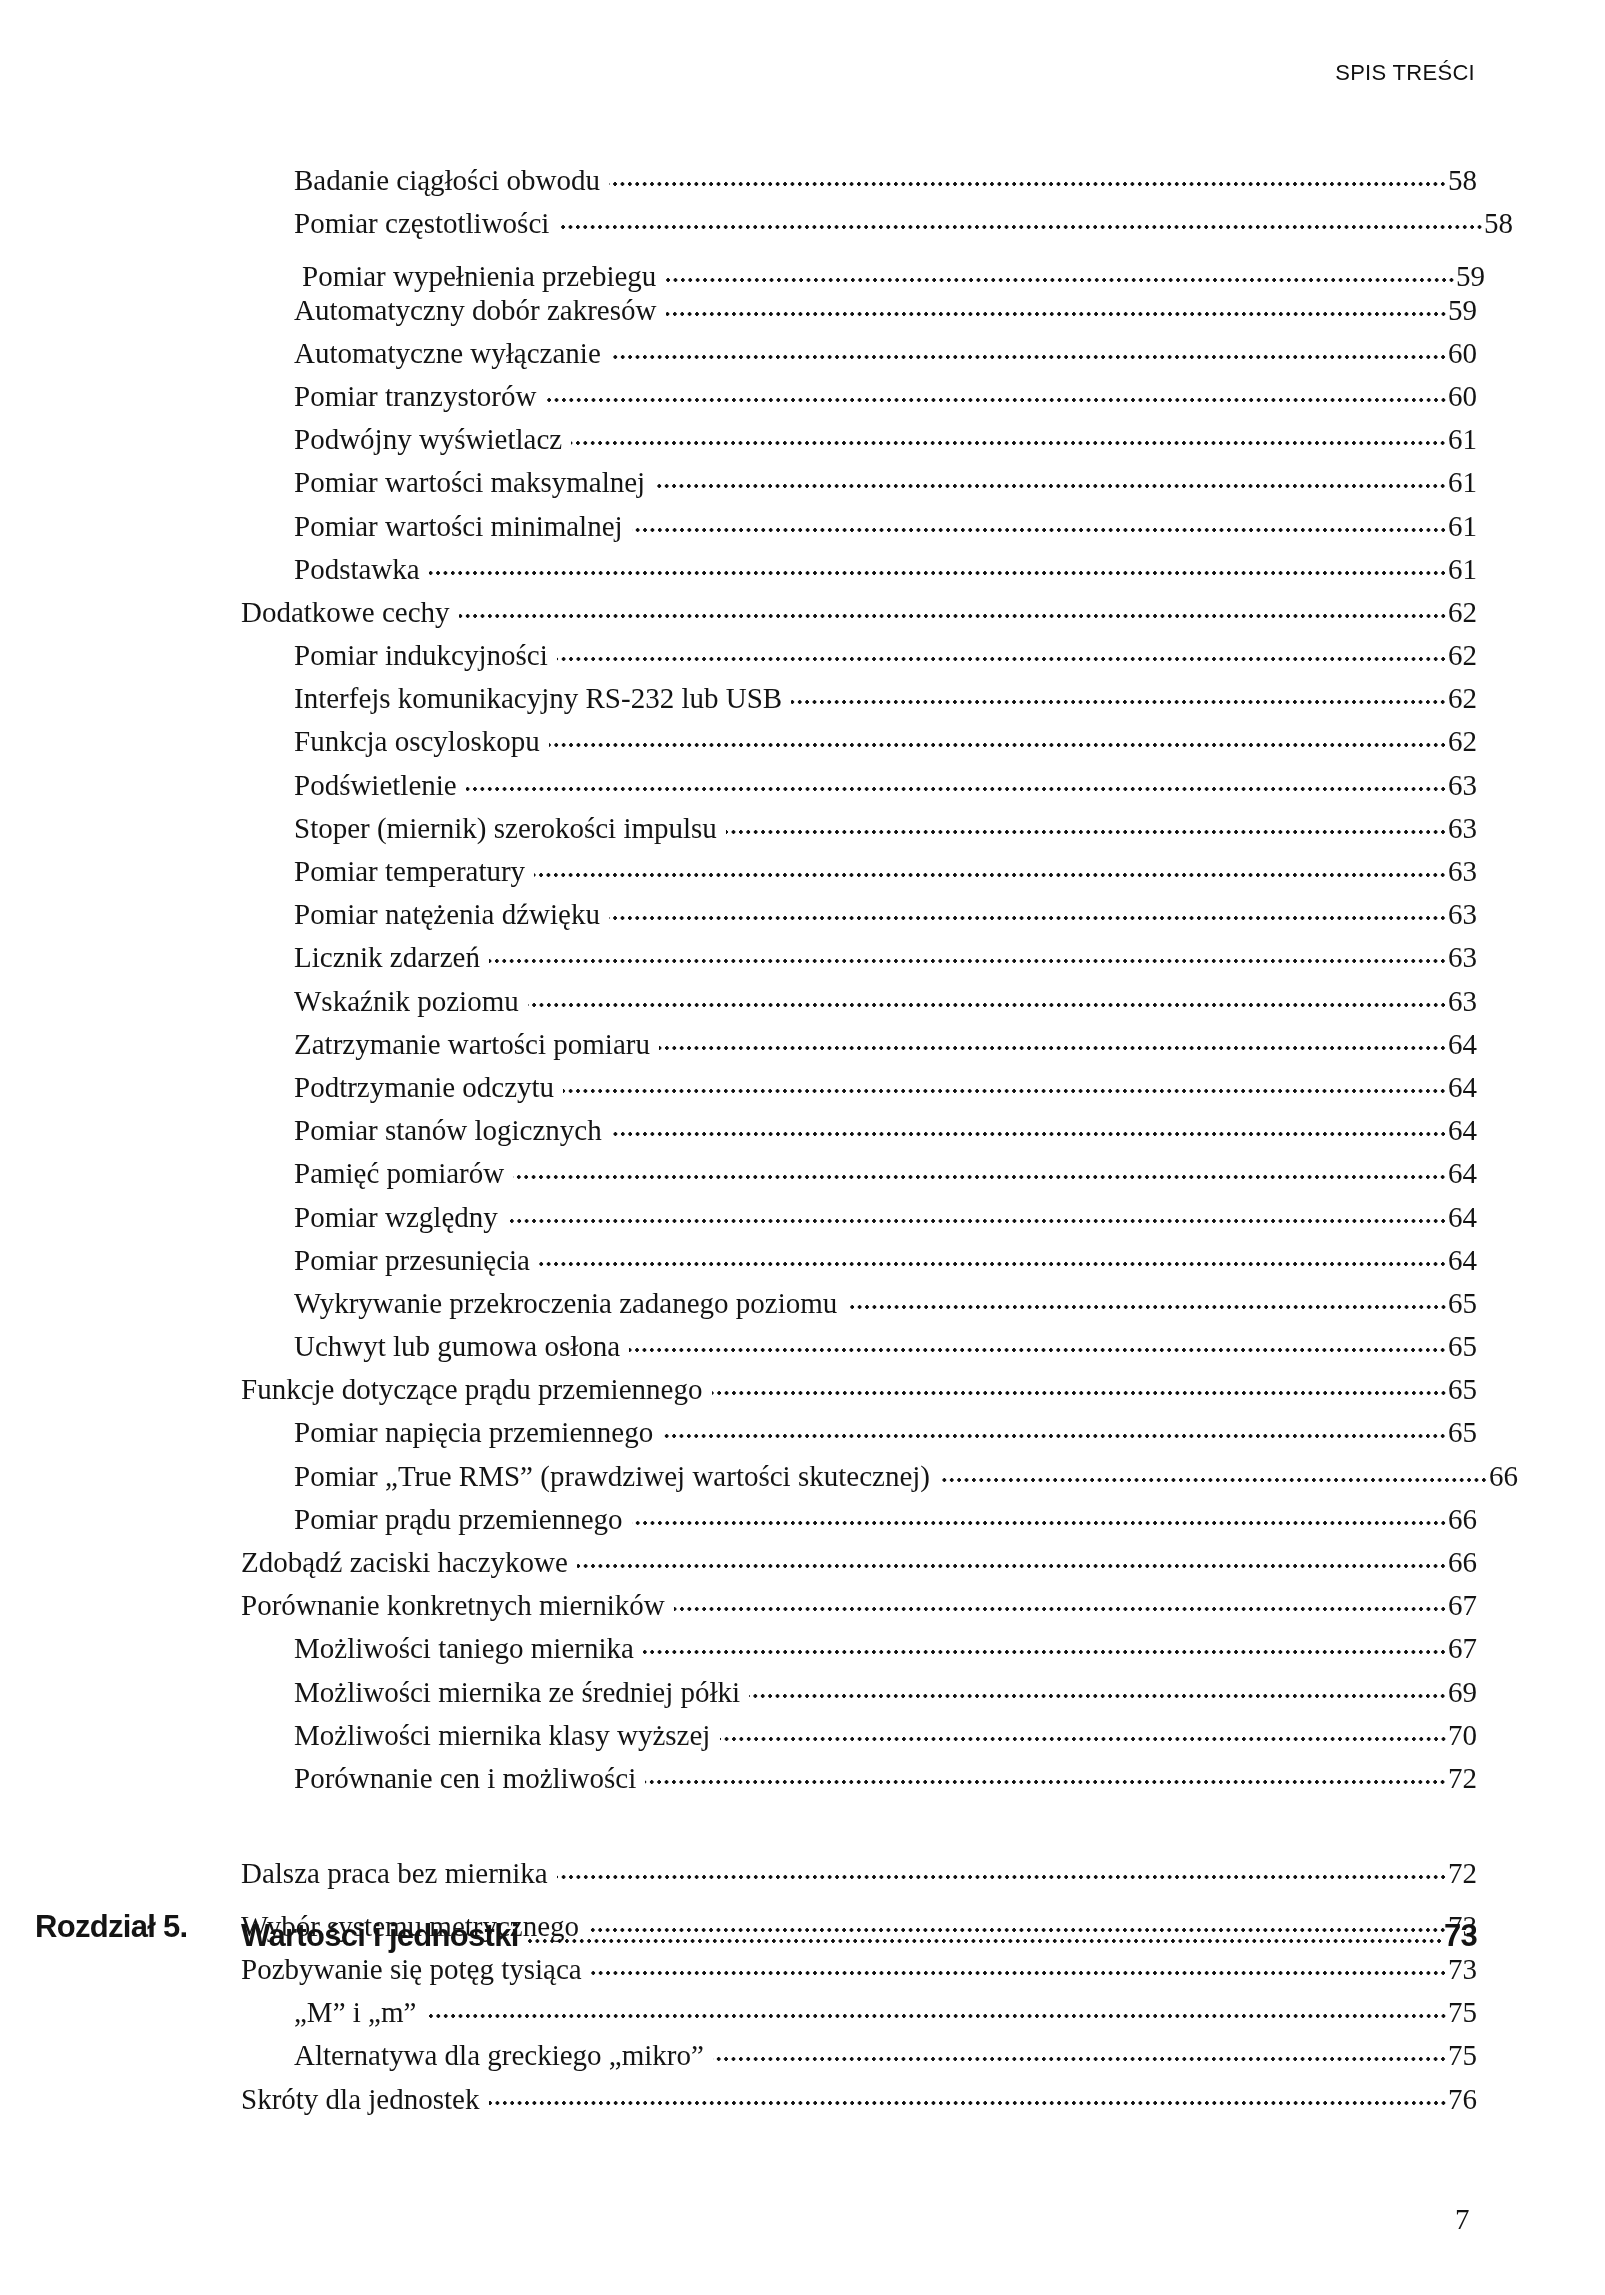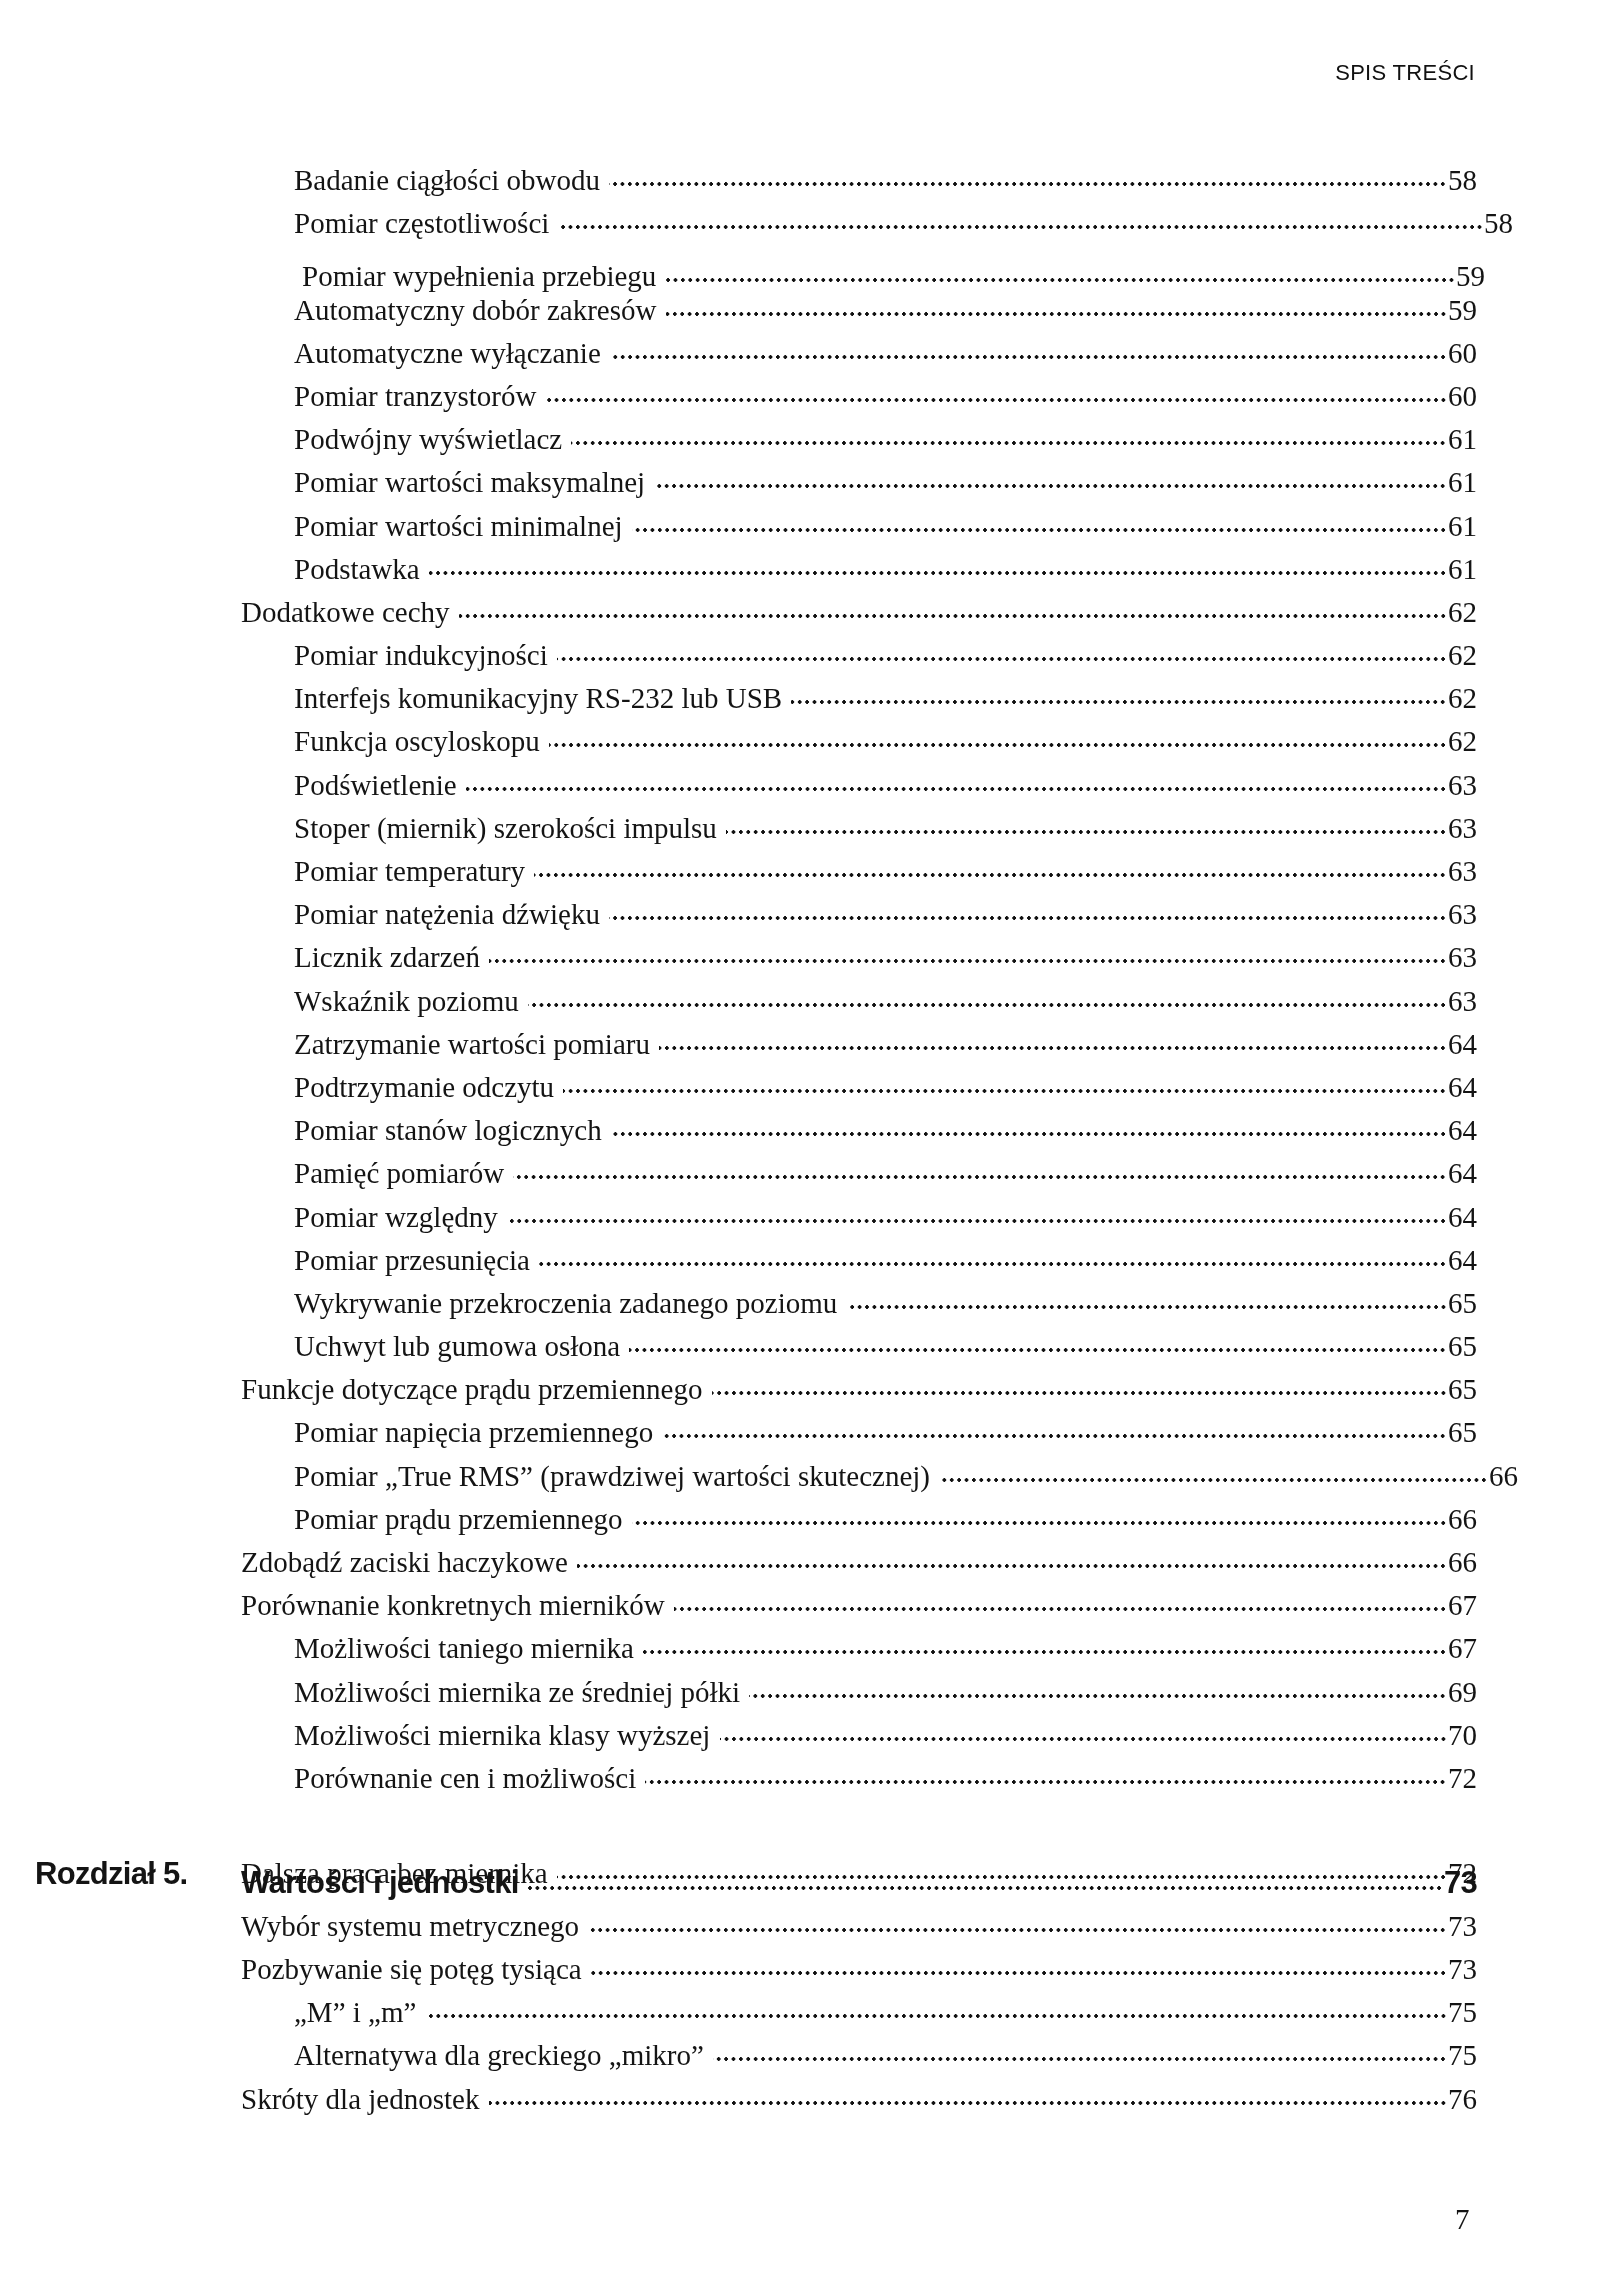--- a/index.html
+++ b/index.html
@@ -322,21 +322,21 @@
         <span class="page">72</span>
       </div>
     </div>
     <div class="row l1" style="top: 1693px;">
       <div class="entry">
         <span class="title">Dalsza praca bez miernika</span>
         <span class="leader"></span>
         <span class="page">72</span>
       </div>
     </div>
-    <div class="row chapter" style="top: 1703px;">
+    <div class="row chapter" style="top: 1756px;">
       <span class="chapter-label">Rozdział 5.</span>
       <div class="entry">
         <span class="title">Wartości i jednostki</span>
         <span class="leader"></span>
         <span class="page">73</span>
       </div>
     </div>
     <div class="row l1" style="top: 1746px;">
       <div class="entry">
         <span class="title">Wybór systemu metrycznego</span>

